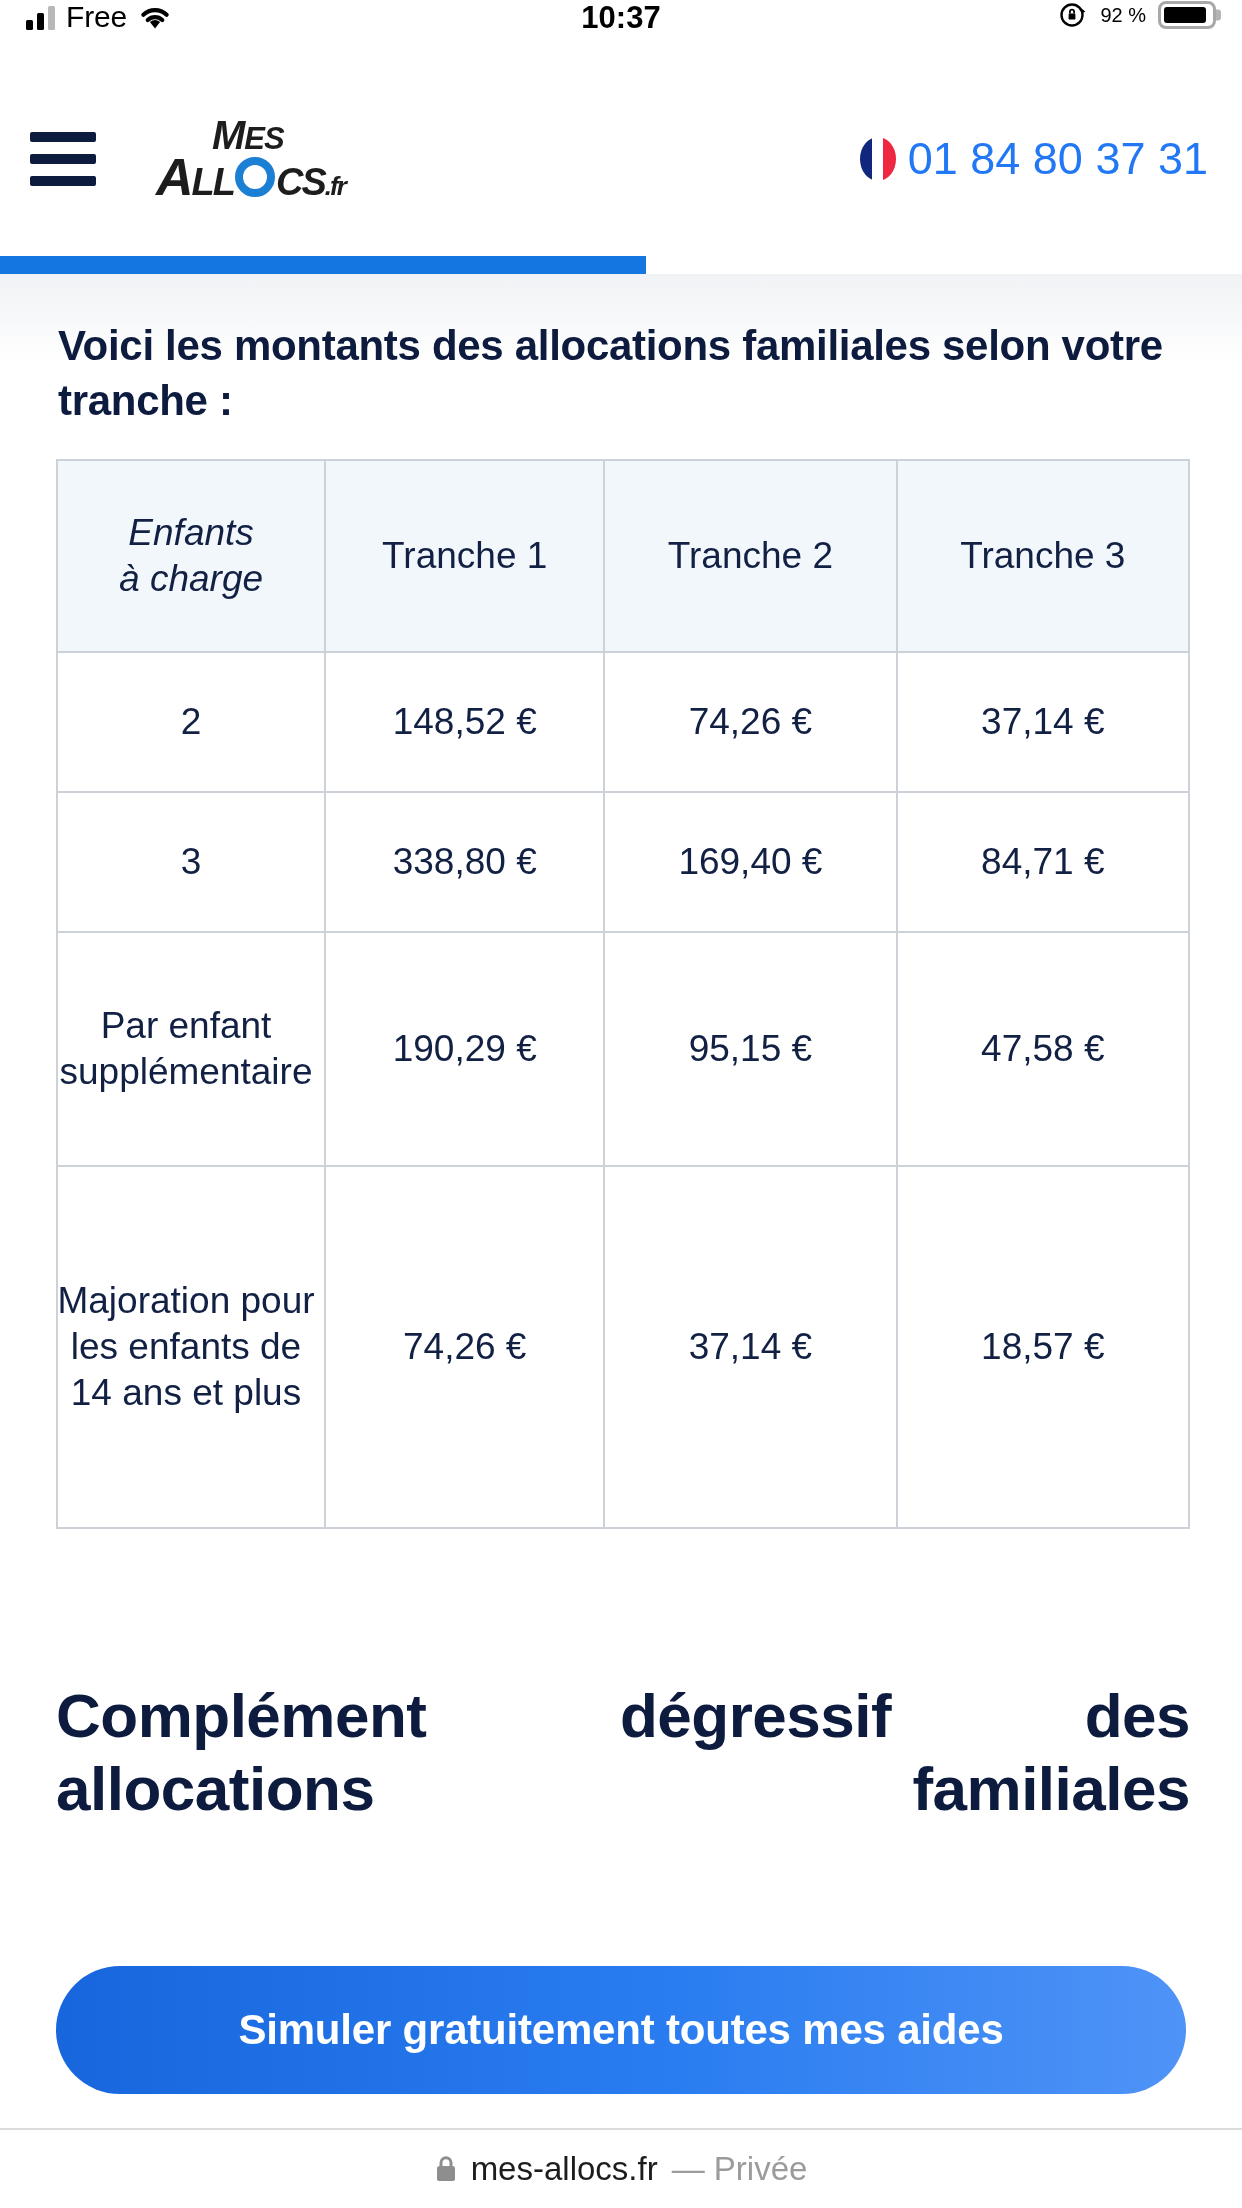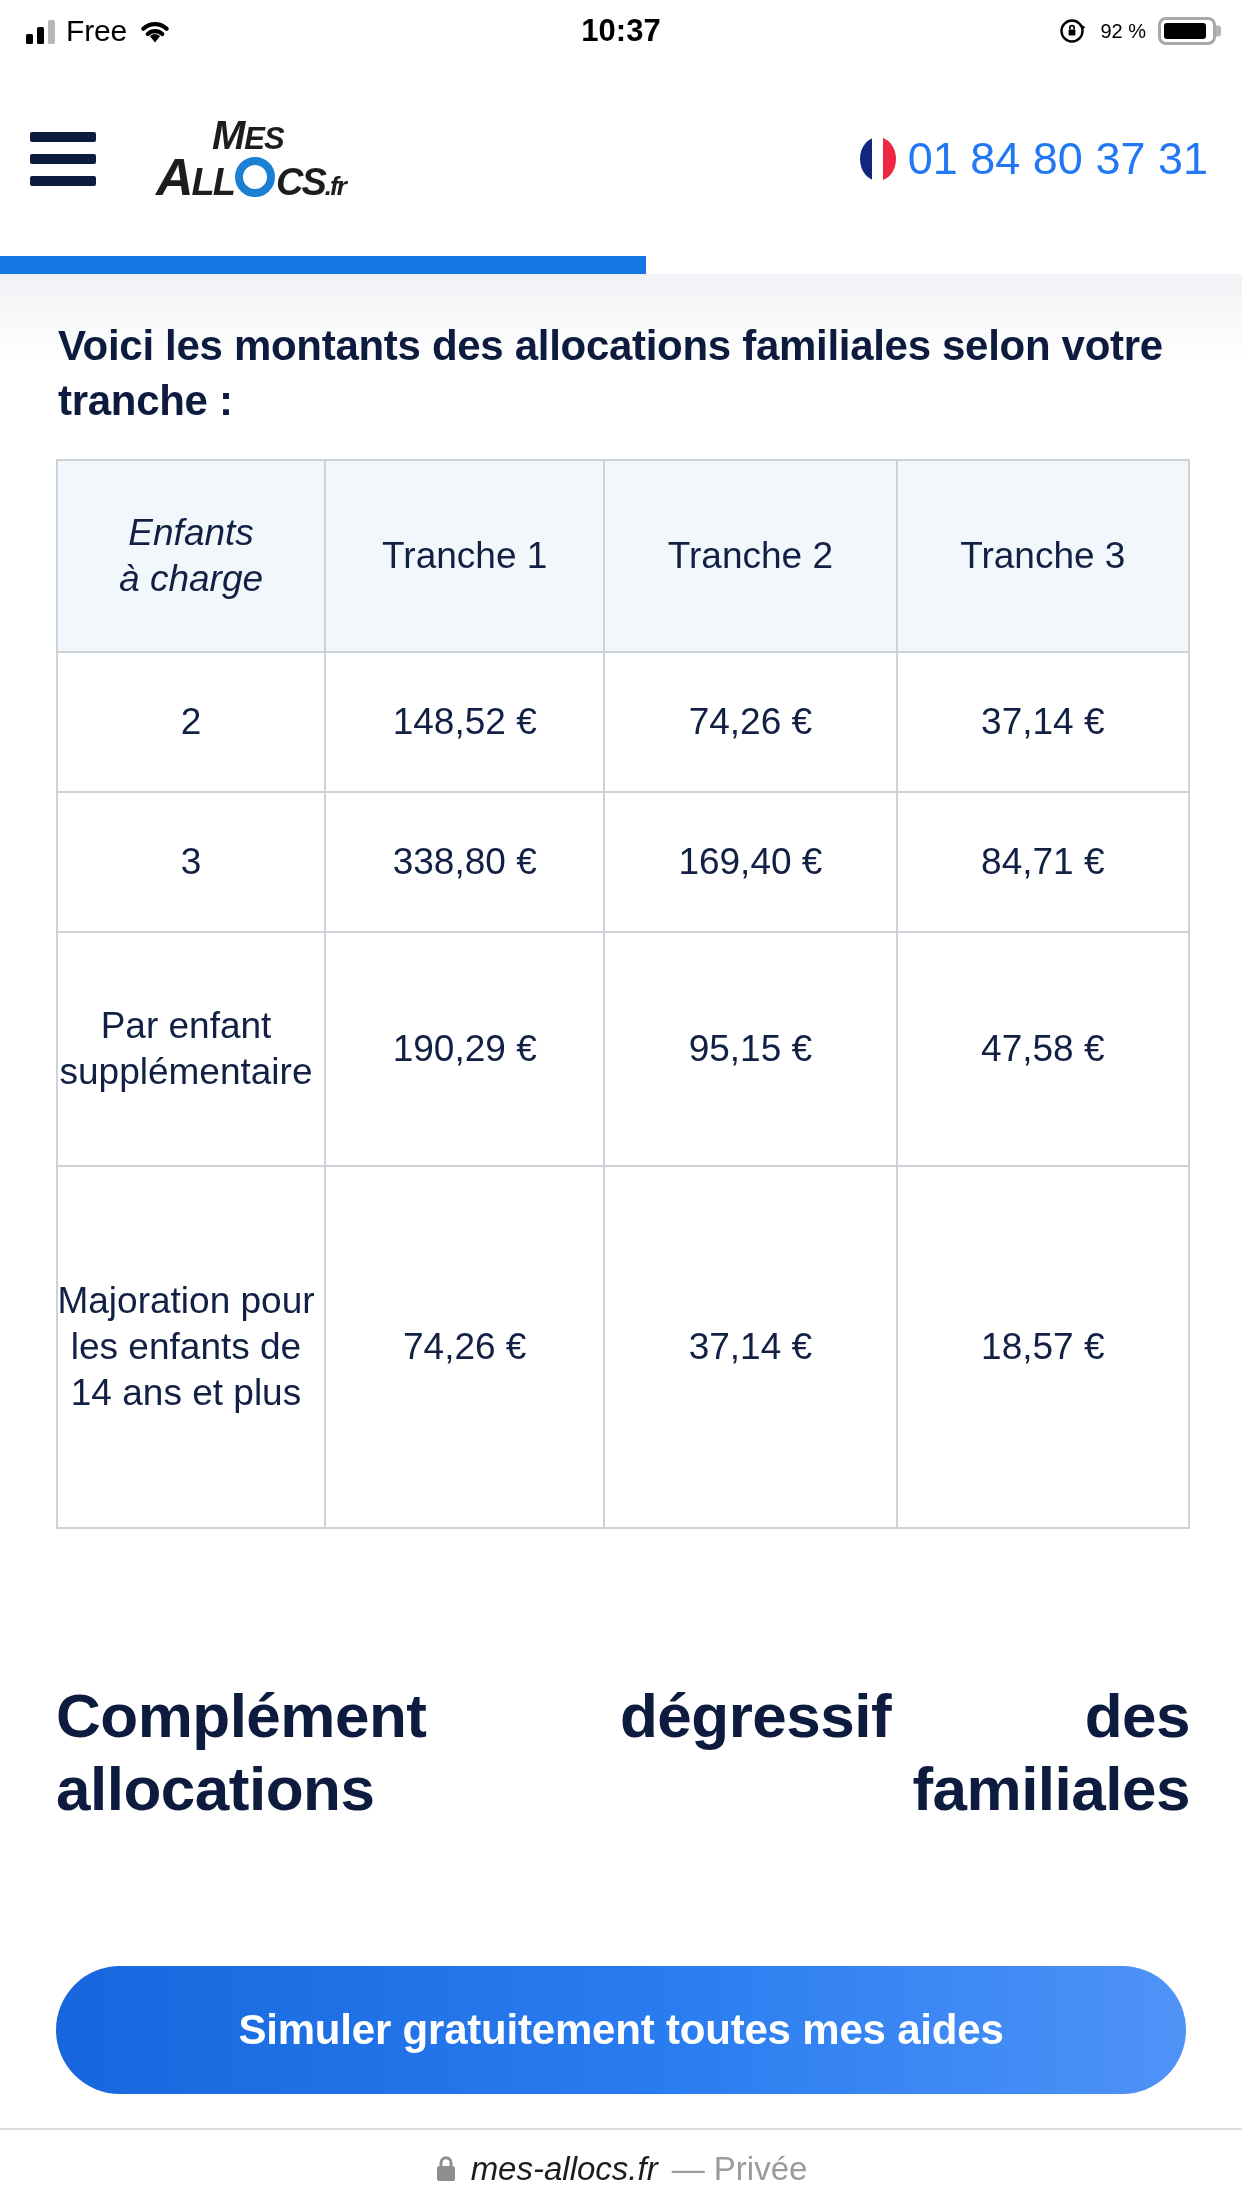--- a/index.html
+++ b/index.html
@@ -12,21 +12,21 @@
     height: 2208px;
     overflow: hidden;
     font-family: "Liberation Sans", "DejaVu Sans", sans-serif;
     position: relative;
   }
 
   
   .status-bar {
     height: 62px;
     display: flex;
-    align-items: center;
+    align-items: flex-start;
     padding: 0 26px;
     box-sizing: border-box;
     background: #ffffff;
     position: relative;
   }
   .sb-left {
     display: flex;
     align-items: center;
     gap: 11px;
   }
@@ -338,21 +338,20 @@
     display: flex;
     align-items: center;
     justify-content: center;
     gap: 14px;
   }
   .lock-icon { width: 22px; height: 28px; display:block; }
   .url-text {
     font-size: 33px;
     color: #1c1c1c;
     font-weight: 400;
-    font-style: italic;
   }
   .url-private {
     font-size: 33px;
     color: #9b9b9b;
     font-weight: 400;
   }
 </style>
 </head>
 <body>
 

